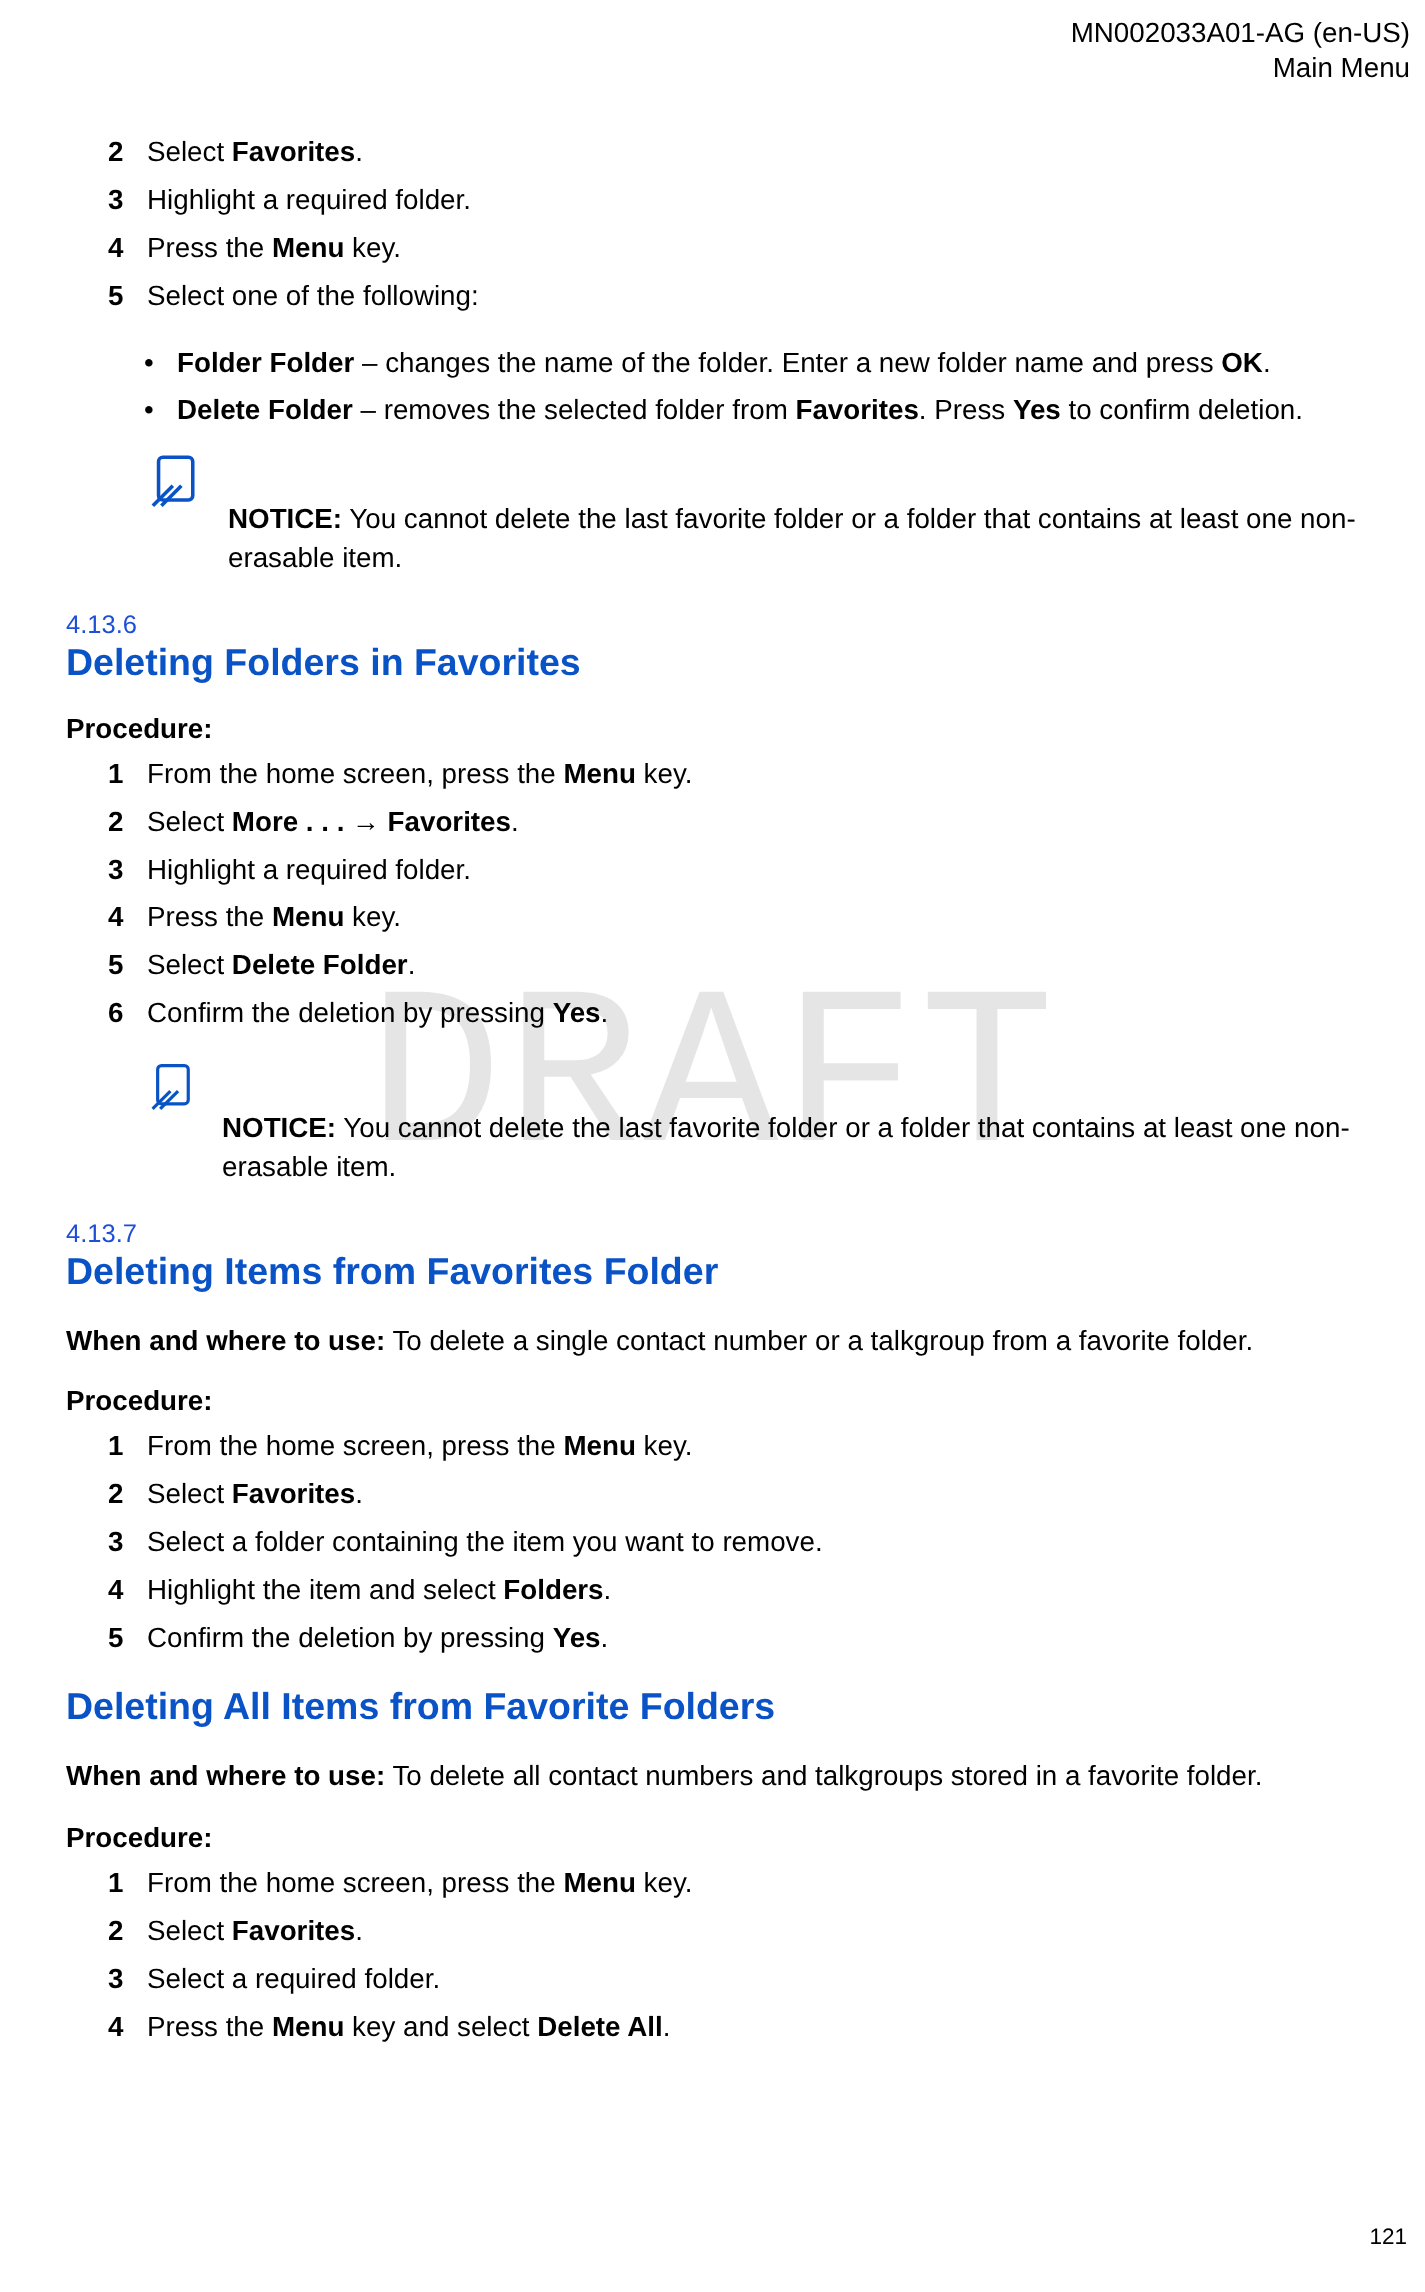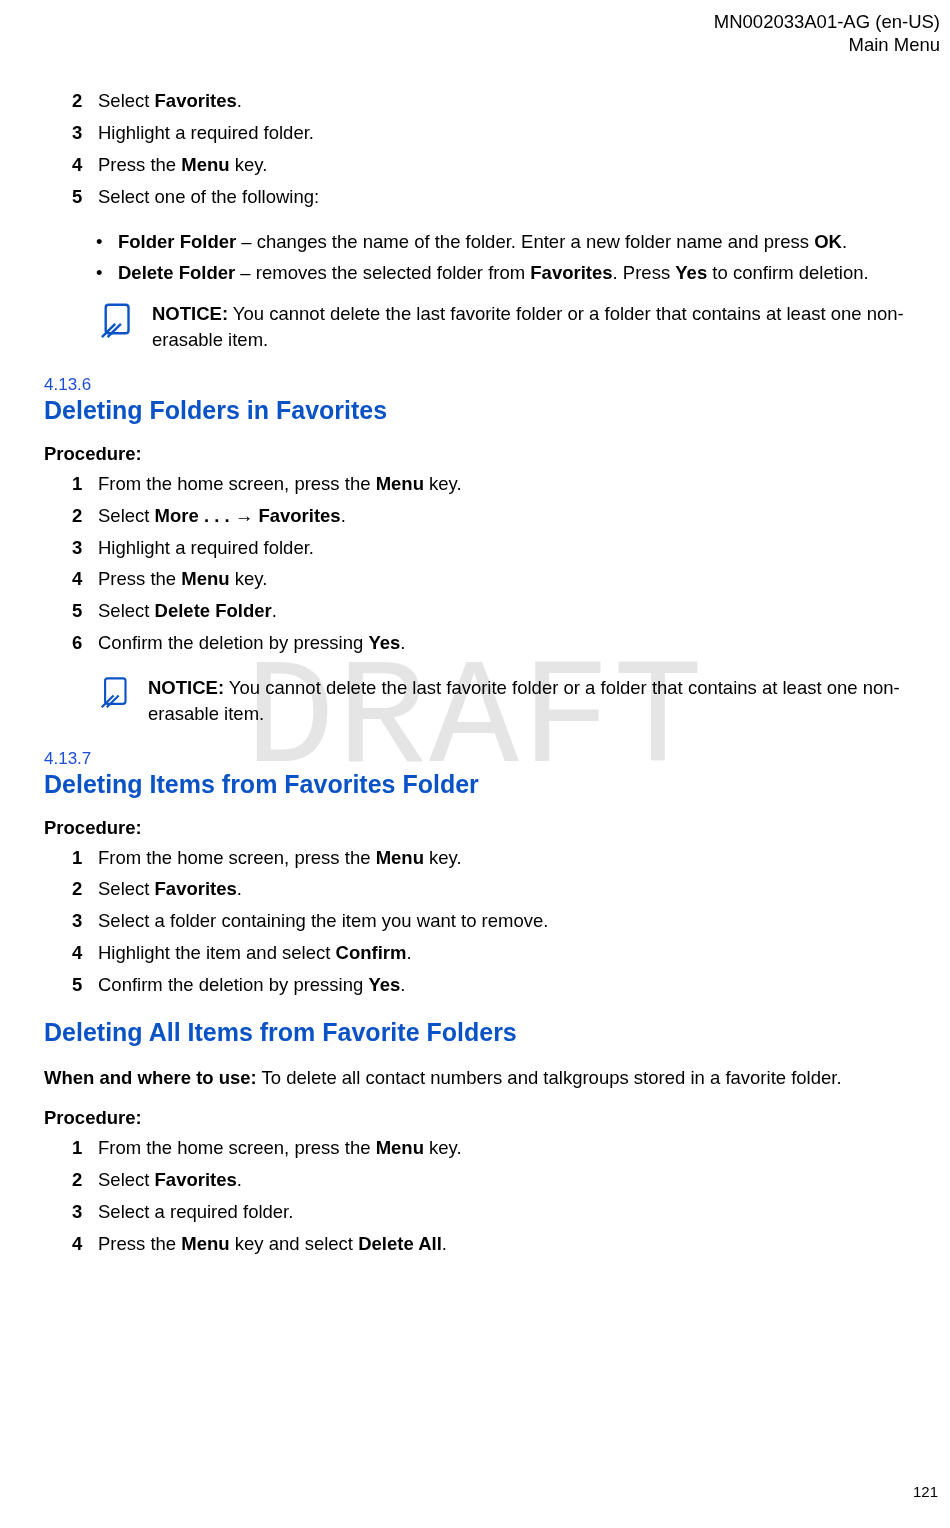--- a/index.html
+++ b/index.html
@@ -75,21 +75,21 @@
   .notice {
     display: flex;
     align-items: flex-start;
     gap: 14px;
     margin: 14px 0 18px 0;
     padding-left: 28px;
     line-height: 1.4;
   }
   .notice.indented { padding-left: 56px; }
   .notice-icon { flex-shrink: 0; }
-  .notice-text { flex: 1; }
+  .notice-text { flex: 1; margin-top: 32px; }
   .section-num {
     color: #1d4ed8;
     font-size: 17px;
     margin-top: 22px;
   }
   .section-title {
     color: #0a53c7;
     font-size: 25px;
     font-weight: bold;
     margin: 0 0 18px 0;
@@ -198,37 +198,38 @@
                 <rect x="6" y="4" width="24" height="30" rx="3" fill="none" stroke="#0a53c7" stroke-width="2.5"></rect>
                 <line x1="2" y1="38" x2="16" y2="24" stroke="#0a53c7" stroke-width="2.5"></line>
                 <line x1="8" y1="38" x2="22" y2="24" stroke="#0a53c7" stroke-width="2.5"></line>
               </svg></span>
             <span class="notice-text"><b>NOTICE:</b><span> You cannot delete the last favorite folder or a folder that contains at least one non-erasable item.</span></span>
           </div>
         </div>
         <div>
           <div class="section-num">4.13.7</div>
           <div class="section-title">Deleting Items from Favorites Folder</div>
+          <div class="when-where"><b>When and where to use:</b><span> To delete a single contact number or a talkgroup from a favorite folder.</span></div>
           <div class="procedure-label">Procedure:</div>
           <ol class="steps">
             <li>
               <span class="num">1</span>
               <span class="body"><span>From the home screen, press the </span><b>Menu</b><span> key.</span></span>
             </li>
             <li>
               <span class="num">2</span>
               <span class="body"><span>Select </span><b>Favorites</b><span>.</span></span>
             </li>
             <li>
               <span class="num">3</span>
               <span class="body"><span>Select a folder containing the item you want to remove.</span></span>
             </li>
             <li>
               <span class="num">4</span>
-              <span class="body"><span>Highlight the item and select </span><b>Confirm</b><span>.</span></span>
+              <span class="body"><span>Highlight the item and select </span><b>Folders</b><span>.</span></span>
             </li>
             <li>
               <span class="num">5</span>
               <span class="body"><span>Confirm the deletion by pressing </span><b>Yes</b><span>.</span></span>
             </li>
           </ol>
         </div>
         <div>
           <div class="section-title">Deleting All Items from Favorite Folders</div>
           <div class="when-where"><b>When and where to use:</b><span> To delete all contact numbers and talkgroups stored in a favorite folder.</span></div>

